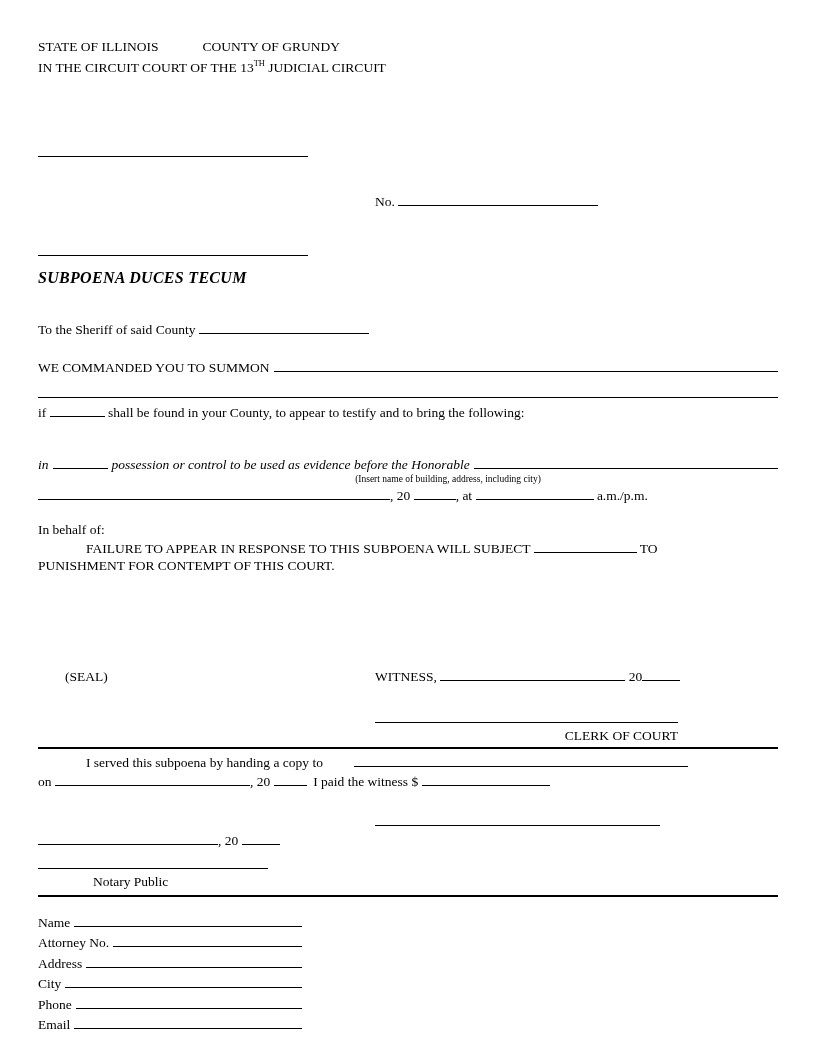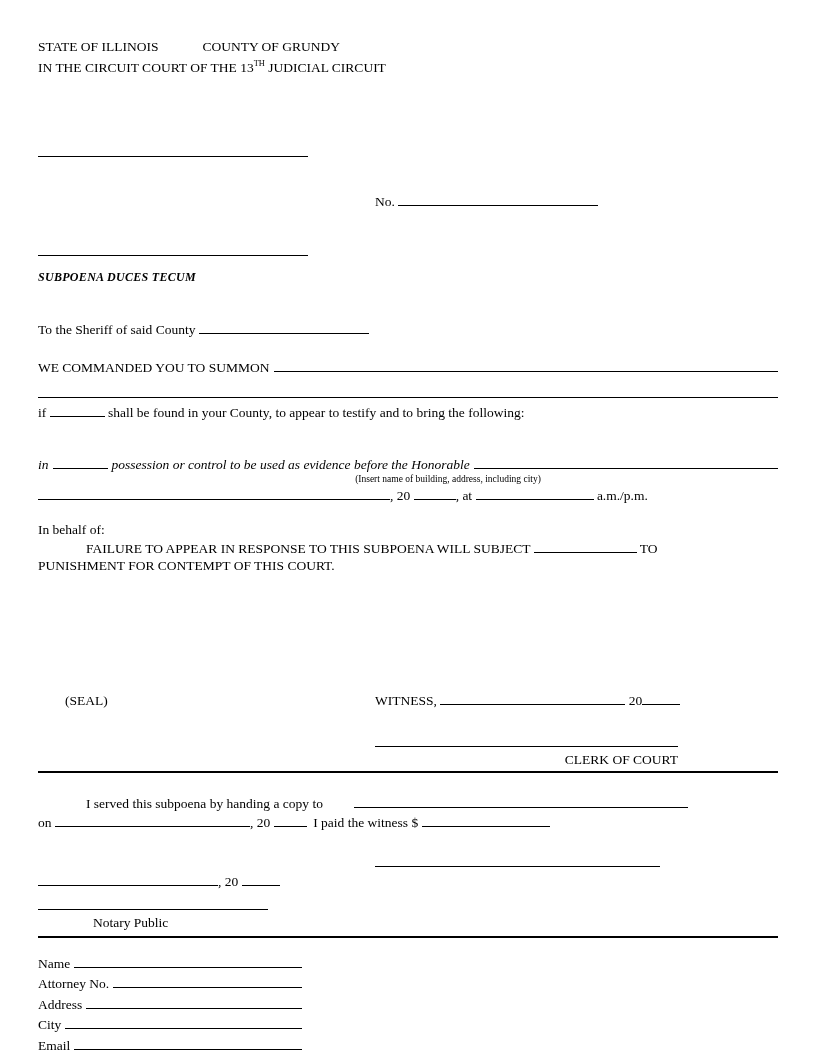--- a/index.html
+++ b/index.html
@@ -4,21 +4,21 @@
 <style>
   html, body { margin: 0; padding: 0; }
   body {
     width: 816px; height: 1056px;
     background: #ffffff; color: #000000;
     font-family: "Liberation Serif", "DejaVu Serif", serif;
     font-size: 13.5px; line-height: 17px;
   }
   .page { width: 816px; height: 1056px; padding: 38px; box-sizing: border-box; overflow: hidden; }
   .center { text-align: left; }
-  .title { font-weight: bold; font-style: italic; font-size: 12px; letter-spacing: 0.3px; }
+  .title { font-weight: bold; font-style: italic; font-size: 16px; letter-spacing: 0.3px; }
   .blank { display: inline-block; border-bottom: 1px solid #000; height: 14px; vertical-align: baseline; }
   .flexline { display: flex; align-items: baseline; }
   .fill { flex: 1 1 auto; }
   .ml4 { margin-left: 4px; } .mr4 { margin-right: 4px; }
   .hgap { display: inline-block; width: 44px; }
   sup { font-size: 0.62em; }
   .note { font-size: 9.5px; line-height: 12px; }
   .rule { height: 2px; background: #000; width: 740px; }
   .nowrap { white-space: nowrap; }
   .contact-row { width: 264px; line-height: 18.5px; }
@@ -61,28 +61,28 @@
 
 
   <div class="note" style="margin-left:200px;width:420px;text-align:center;">(Insert name of building, address, including city)</div>
 
   <div><span class="blank" style="width:352px;"></span><span>, 20</span> <span class="blank" style="width:42px;"></span><span>, at</span> <span class="blank" style="width:118px;"></span> <span>a.m./p.m.</span></div>
 
   <div style="margin-top:17px;">In behalf of:</div>
   <div style="padding-left:48px;"><span>FAILURE TO APPEAR IN RESPONSE TO THIS SUBPOENA WILL SUBJECT</span> <span class="blank" style="width:103px;"></span> <span>TO</span></div>
   <div>PUNISHMENT FOR CONTEMPT OF THIS COURT.</div>
 
-  <div style="margin-top:116px;"><span style="display:inline-block;width:337px;padding-left:27px;box-sizing:border-box;">(SEAL)</span><span>WITNESS,</span> <span class="blank" style="width:185px;"></span> <span>20</span><span class="blank" style="width:38px;"></span></div>
+  <div style="margin-top:92px;"><span style="display:inline-block;width:337px;padding-left:27px;box-sizing:border-box;">(SEAL)</span><span>WITNESS,</span> <span class="blank" style="width:185px;"></span> <span>20</span><span class="blank" style="width:38px;"></span></div>
 
   <div style="margin-top:23px;margin-left:337px;"><span class="blank" style="width:303px;"></span></div>
   <div style="margin-left:337px;width:303px;text-align:right;">CLERK OF COURT</div>
 
   <div class="rule" style="margin-top:3px;"></div>
 
-  <div class="flexline" style="margin-top:20px;width:650px;gap:27px;">
+  <div class="flexline" style="margin-top:3px;width:650px;gap:27px;">
       <span class="nowrap" style="padding-left:48px;">I served this subpoena by handing a copy to</span>
       <span class="blank fill ml4"></span>
     </div>
 
   <div><span>on</span> <span class="blank" style="width:195px;"></span><span>, 20</span> <span class="blank" style="width:33px;"></span>&nbsp; <span>I paid the witness $</span> <span class="blank" style="width:128px;"></span></div>
 
   <div style="margin-top:21px;margin-left:337px;"><span class="blank" style="width:285px;"></span></div>
 
   <div><span class="blank" style="width:180px;"></span><span>, 20</span> <span class="blank" style="width:38px;"></span></div>
   <div style="margin-top:5px;"><span class="blank" style="width:230px;"></span></div>
@@ -101,18 +101,22 @@
       </div>
     <div class="flexline contact-row">
         <span class="nowrap">Address</span>
         <span class="blank fill ml4"></span>
       </div>
     <div class="flexline contact-row">
         <span class="nowrap">City</span>
         <span class="blank fill ml4"></span>
       </div>
     <div class="flexline contact-row">
+        <span class="nowrap">Phone</span>
+        <span class="blank fill ml4"></span>
+      </div>
+    <div class="flexline contact-row">
         <span class="nowrap">Email</span>
         <span class="blank fill ml4"></span>
       </div>
   </div>
 
 </div>
 
 </body></html>

